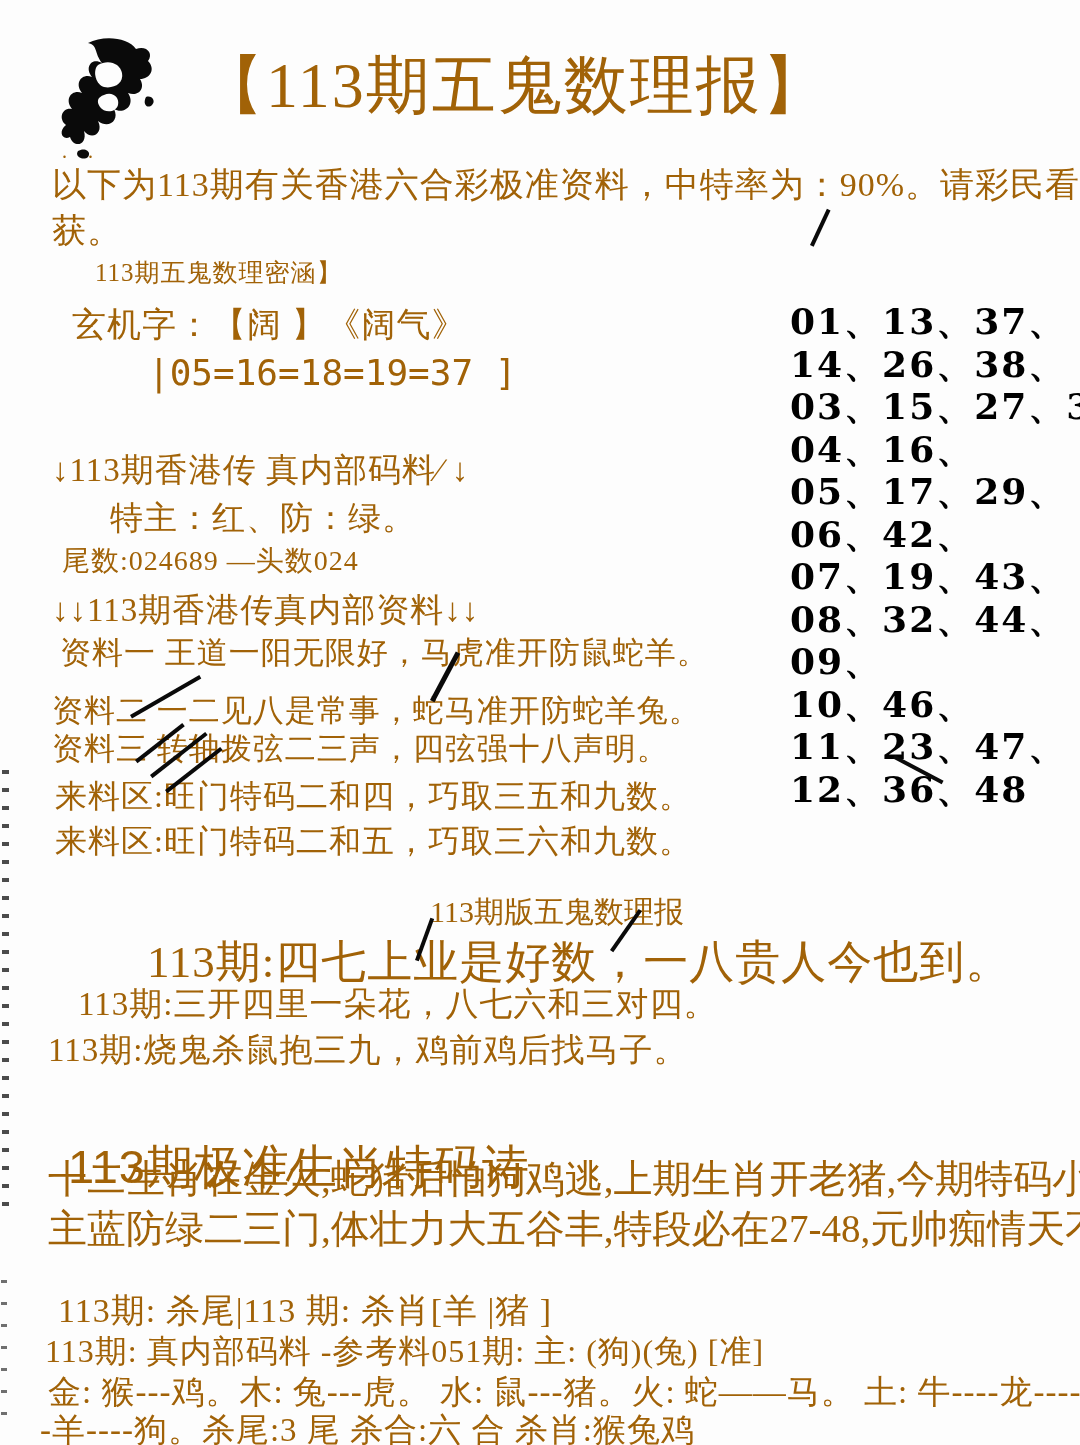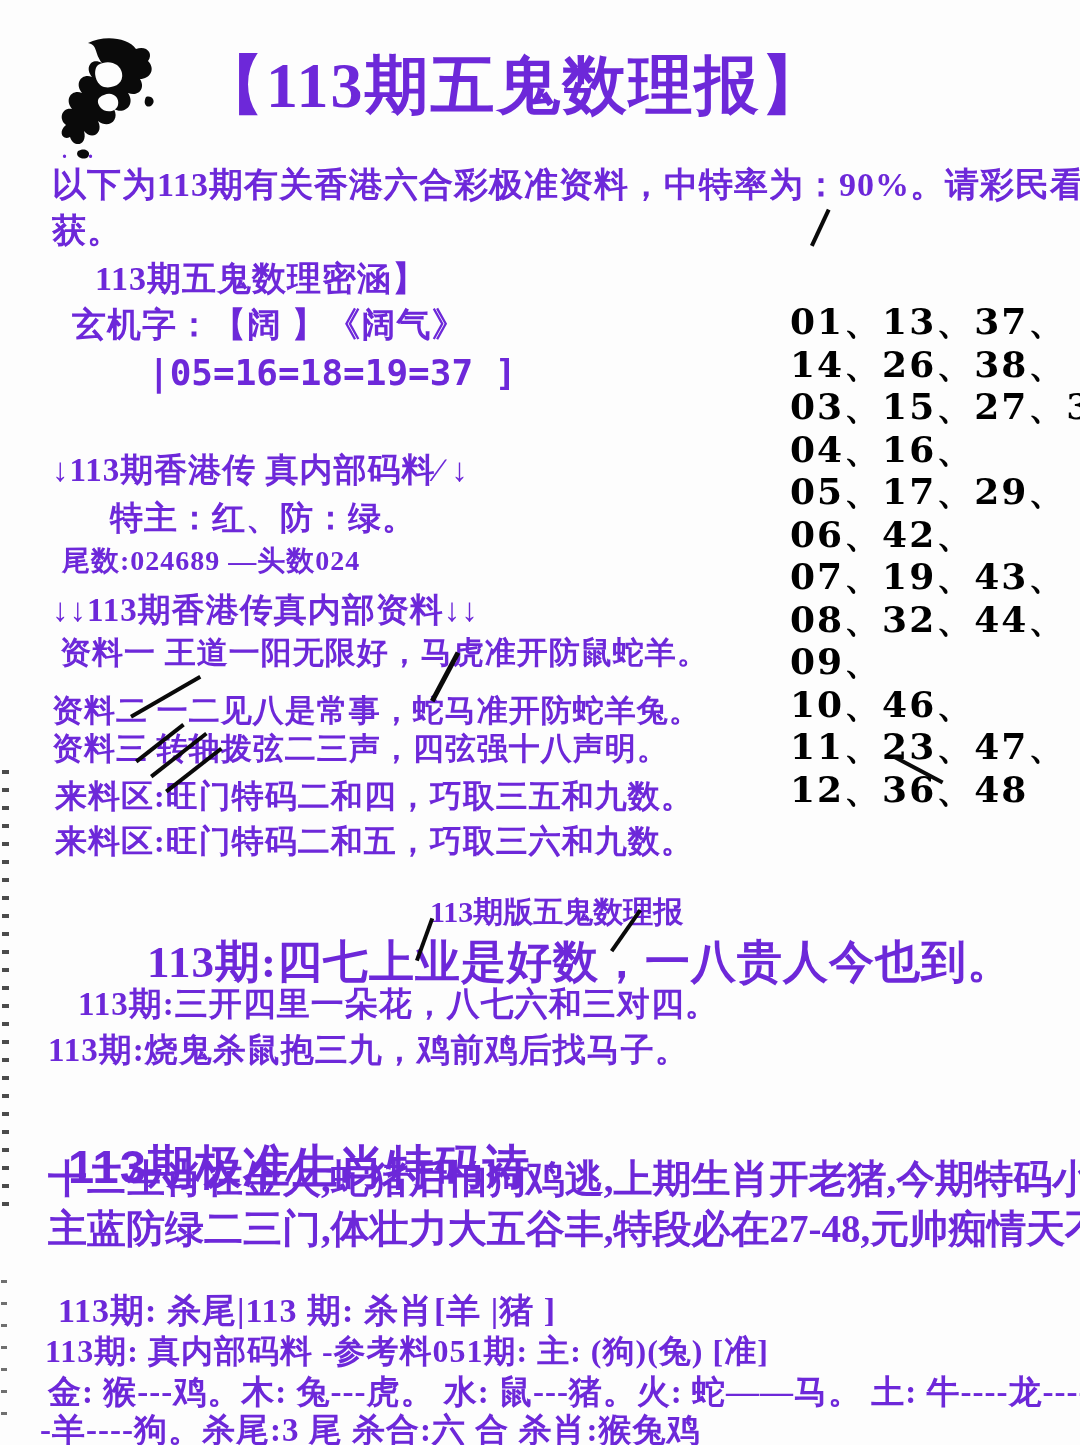--- a/index.html
+++ b/index.html
@@ -12,42 +12,42 @@
     width: 1080px;
     height: 1445px;
     background: #fdfdfd;
     overflow: hidden;
     font-family: "Liberation Serif", serif;
     color: #000;
     -webkit-font-smoothing: none;
   }
   .txt {
     position: absolute;
-    font-weight: bold;
-    color: #6d28d9;
+    font-weight: normal;
+    color: #a16207;
     white-space: nowrap;
     letter-spacing: 1px;
     transform-origin: left top;
   }
   
   .main-title {
     left: 200px; top: 42px;
     font-size: 64px;
     letter-spacing: 2px;
   }
   .logo-wrap {
     position: absolute;
     left: 58px; top: 35px;
     width: 110px; height: 125px;
   }
   
   .intro-line1 { left: 52px; top: 162px; font-size: 34px; }
   .intro-line2 { left: 52px; top: 208px; font-size: 34px; }
   
-  .sec-title     { left: 95px;  top: 256px; font-size: 34px; }
+  .sec-title     { left: 95px;  top: 256px; font-size: 25px; }
   .mystic        { left: 72px;  top: 302px; font-size: 34px; }
   .equation      { left: 148px; top: 352px; font-size: 36px; font-family: "DejaVu Sans Mono", monospace; letter-spacing: 0px;}
   .hk1           { left: 52px;  top: 448px; font-size: 33px; }
   .master        { left: 110px; top: 496px; font-size: 33px; }
   .tails         { left: 62px;  top: 542px; font-size: 28px; }
   .hk2           { left: 52px;  top: 588px; font-size: 33px; }
   .data1         { left: 60px;  top: 632px; font-size: 31px; }
   .data2         { left: 52px;  top: 690px; font-size: 31px; }
   .data3         { left: 52px;  top: 728px; font-size: 31px; }
   .source1       { left: 55px;  top: 775px; font-size: 32px; }

